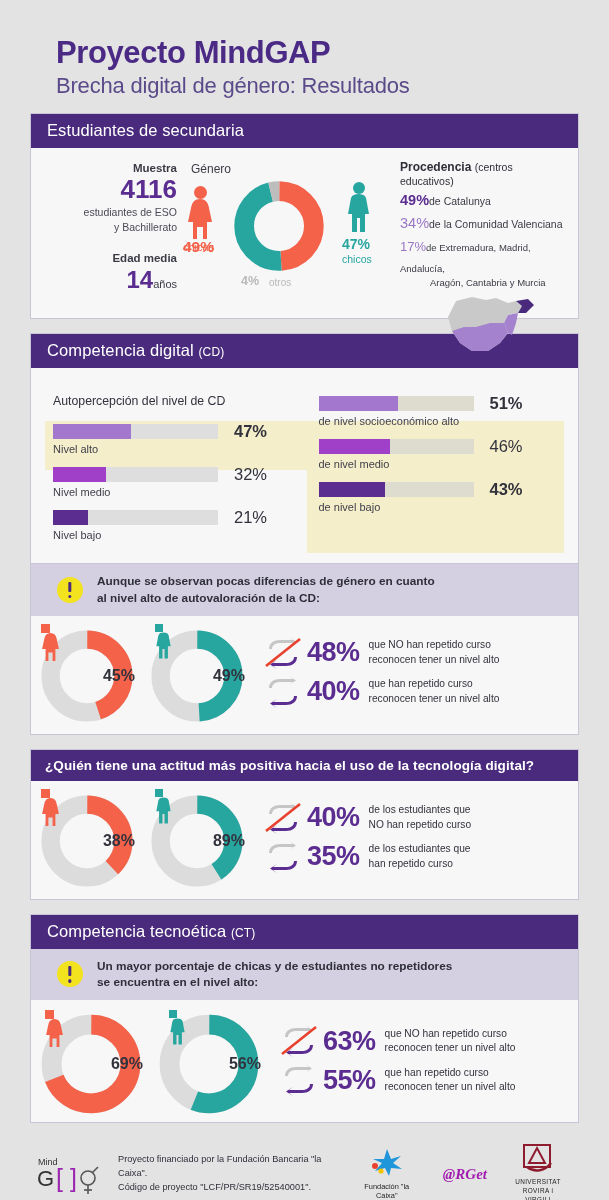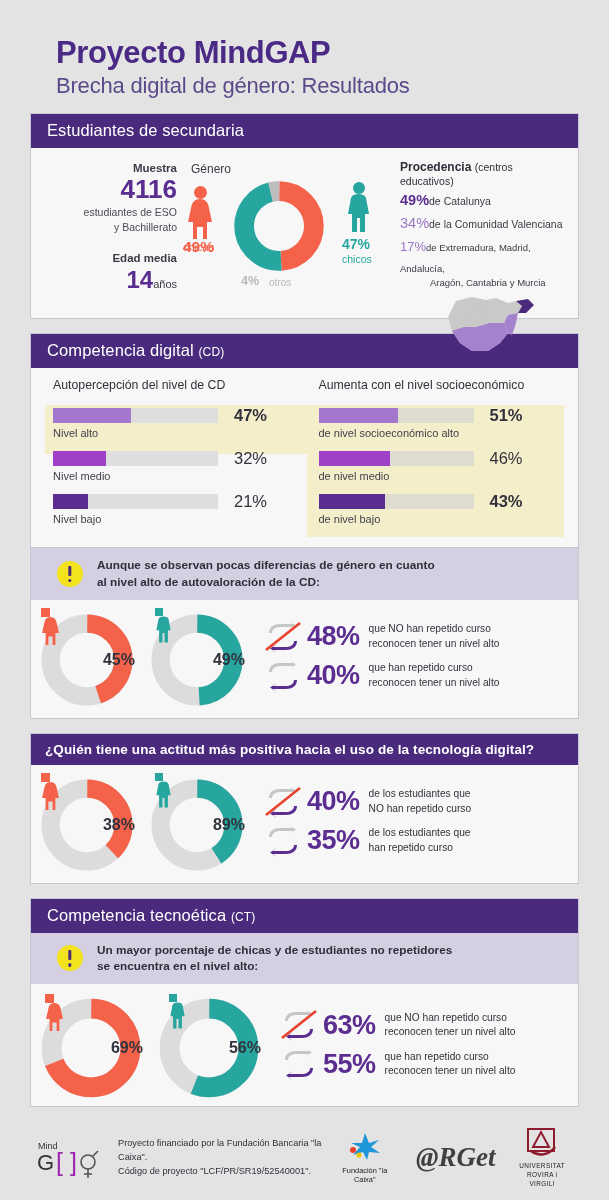--- a/index.html
+++ b/index.html
@@ -241,21 +241,21 @@
       </div>
     </div>
   </div>
 
   <div class="card">
     <div class="card-head">
       <span>Competencia digital</span>
       <span class="paren">(CD)</span>
     </div>
 
-    <div class="card-body" style="padding:10px 14px 12px 14px;">
+    <div class="card-body" style="padding:26px 14px 12px 14px;">
       <div class="bars-wrap">
         <div class="yellow-top"></div>
         <div class="yellow-right"></div>
 
         <div class="bars-cols">
 
           <div class="bcol">
             <div class="bhead">Autopercepción del nivel de CD</div>
 
             <div class="brow">
@@ -283,21 +283,20 @@
                 <div class="track">
                   <div class="fill" style="width:21%;background:#5b2d90;"></div>
                 </div>
                 <span class="bval">21%</span>
               </div>
               <div class="blabel">Nivel bajo</div>
             </div>
           </div>
 
           <div class="bcol">
-            <div class="bhead">Aumenta con el nivel socioeconómico</div>
 
             <div class="brow">
               <div class="brow-inner">
                 <div class="track">
                   <div class="fill" style="width:51%;background:#a477ce;"></div>
                 </div>
                 <span class="bval bold">51%</span>
               </div>
               <div class="blabel">de nivel socioeconómico alto</div>
             </div>
@@ -549,21 +548,21 @@
       <div class="logo-caixa">
         <svg width="44" height="30" viewBox="0 0 44 30">
           <path d="M22 2 L26 12 L36 9 L28 16 L37 22 L26 21 L24 29 L20 21 L10 24 L17 16 L8 12 L19 12 Z" fill="#1f96d9"></path>
           <circle cx="10" cy="19" r="3" fill="#e8412d"></circle>
           <circle cx="16" cy="24" r="2.6" fill="#f2c400"></circle>
         </svg>
         <div class="logo-caption">Fundación "la Caixa"</div>
       </div>
 
       <div>
-        <span style="font-size:27px;color:#404040;font-style:italic;font-weight:bold;font-family:'Liberation Serif',serif;">@RGet</span>
+        <span style="font-size:15px;color:#a21caf;font-style:italic;font-weight:bold;font-family:'Liberation Serif',serif;">@RGet</span>
       </div>
 
       <div style="text-align:center;">
         <svg width="34" height="30" viewBox="0 0 34 30">
           <rect x="3" y="2" width="26" height="22" fill="none" stroke="#8e1b2e" stroke-width="2"></rect>
           <path d="M8 20 L16 5 L24 20 Z" fill="none" stroke="#8e1b2e" stroke-width="2"></path>
           <path d="M6 24 C14 30 24 28 30 20" fill="none" stroke="#8e1b2e" stroke-width="2.4"></path>
         </svg>
         <div class="urv-caption">
           <div>UNIVERSITAT</div>

